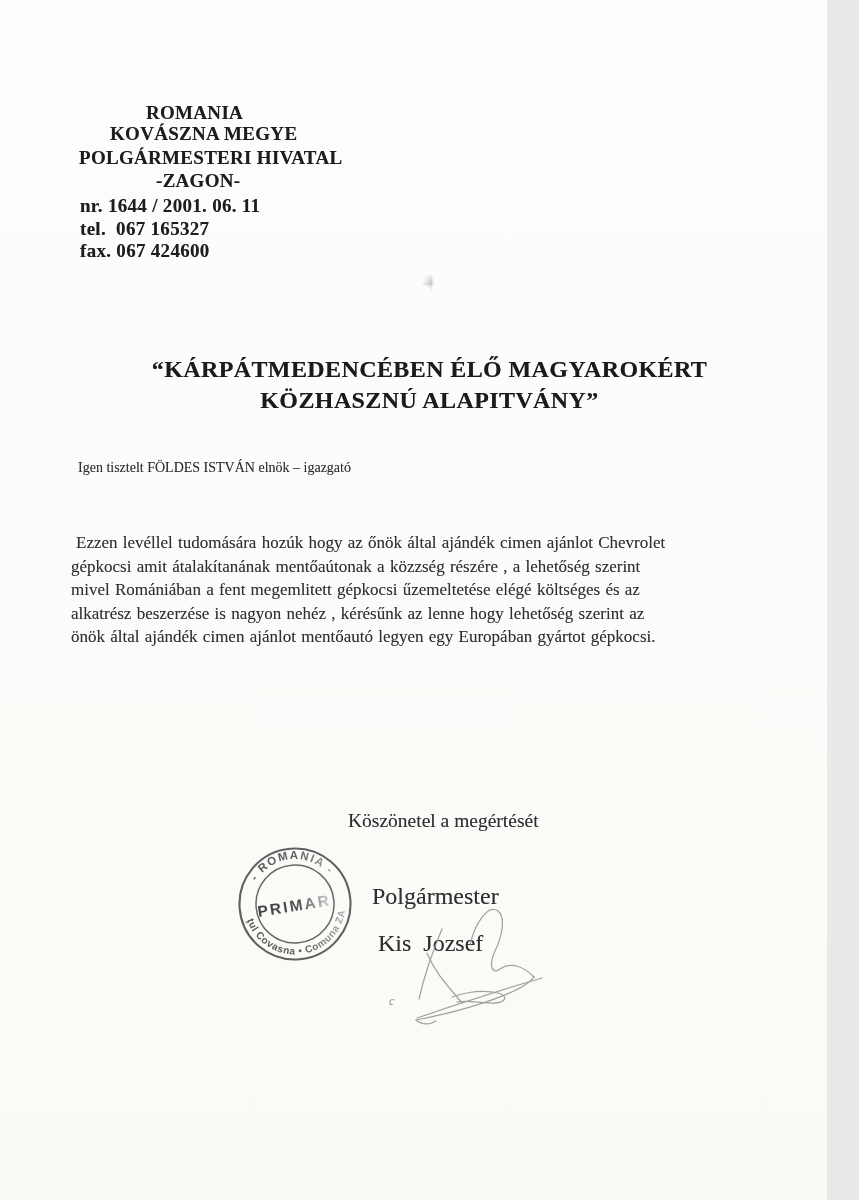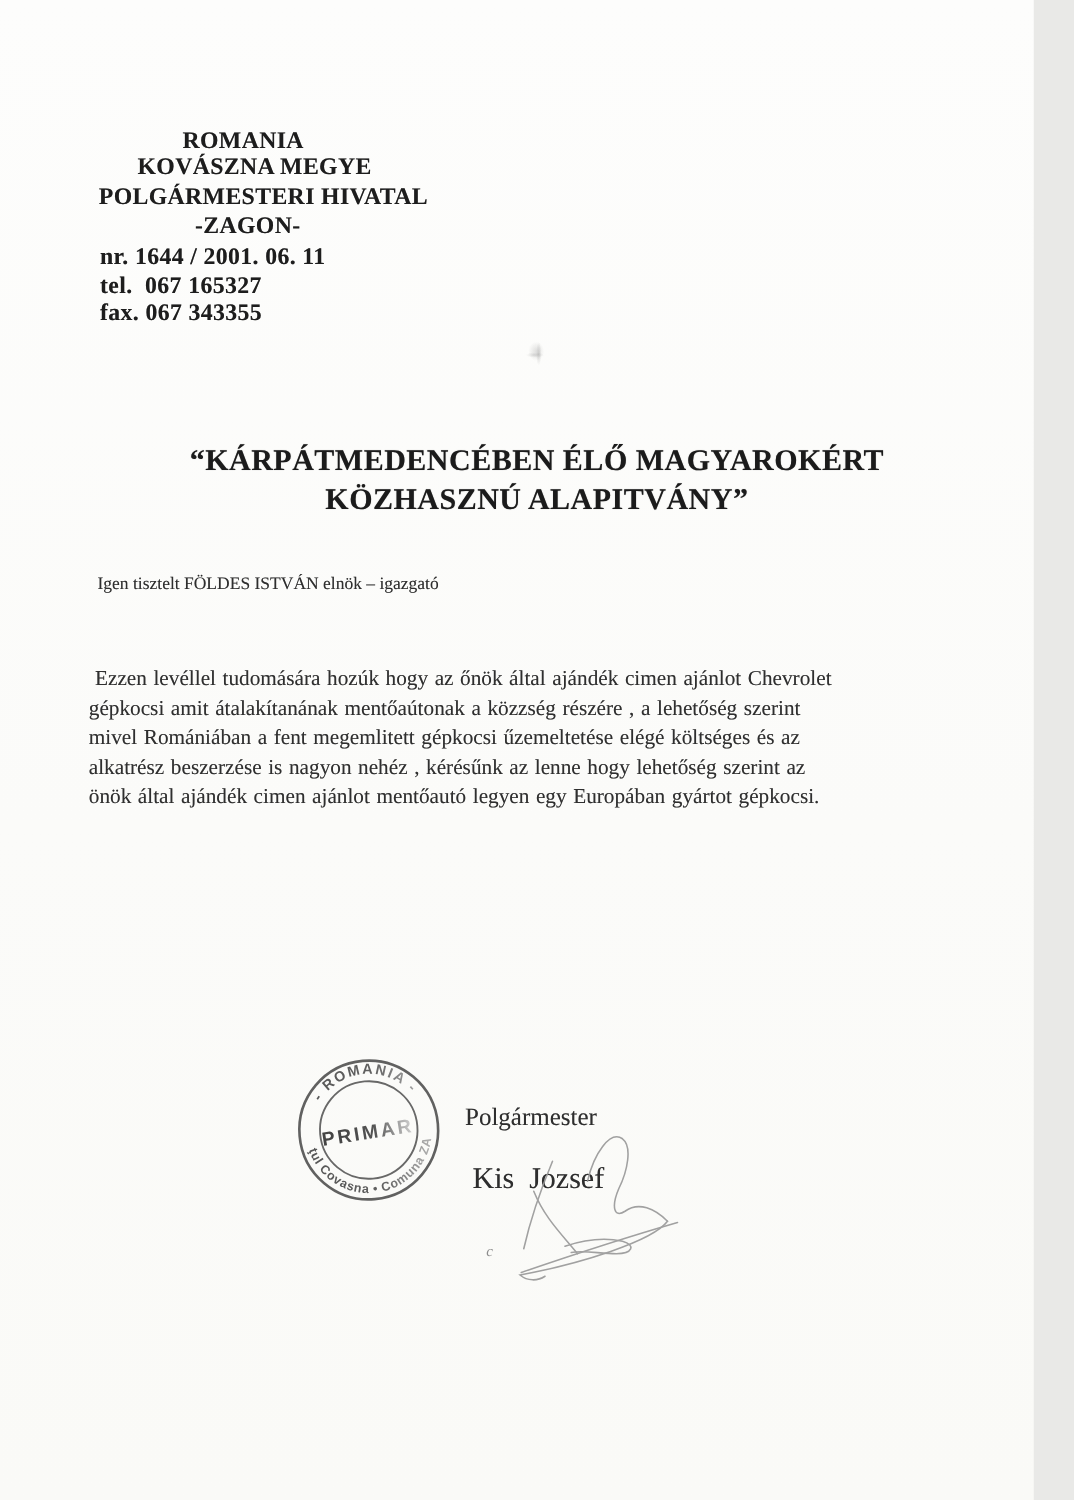--- a/index.html
+++ b/index.html
@@ -38,21 +38,21 @@
     text-shadow:0 0 .4px rgba(40,40,40,.35);
   }
   .body-line{white-space:pre;word-spacing:1px}
   .body-line.indent{padding-left:5px}
 
   .closing{
     position:absolute;left:348px;top:810px;font-size:19.5px;color:#2e2e2e;
     white-space:pre;text-shadow:0 0 .4px rgba(40,40,40,.35);
   }
   .sig-role{
-    position:absolute;left:372px;top:883px;font-size:20px;color:#2e2e2e;
+    position:absolute;left:372px;top:883px;font-size:24px;color:#2e2e2e;
     white-space:pre;text-shadow:0 0 .4px rgba(40,40,40,.35);
   }
   .sig-name{
     position:absolute;left:378px;top:930px;font-size:24px;color:#2e2e2e;
     white-space:pre;text-shadow:0 0 .4px rgba(40,40,40,.35);
   }
   .stray-mark{
     position:absolute;left:389px;top:994px;font-size:12px;color:#8d8d8d;font-style:italic;
   }
   #stamp-svg{position:absolute;left:224px;top:833px;width:142px;height:142px;}
@@ -71,38 +71,39 @@
 
 <div class="page">
 
   <div>
     <div class="lh" id="lh-country">ROMANIA</div>
     <div class="lh" id="lh-county">KOVÁSZNA MEGYE</div>
     <div class="lh" id="lh-office">POLGÁRMESTERI HIVATAL</div>
     <div class="lh" id="lh-locality">-ZAGON-</div>
     <div class="lh" id="lh-ref">nr. 1644 / 2001. 06. 11</div>
     <div class="lh" id="lh-tel">tel.  067 165327</div>
-    <div class="lh" id="lh-fax">fax. 067 343355</div>
+    <div class="lh" id="lh-fax">fax. 067 424600</div>
   </div>
 
   <div class="smudge"></div>
 
   <div class="title-line" id="title-1">“KÁRPÁTMEDENCÉBEN ÉLŐ MAGYAROKÉRT</div>
   <div class="title-line" id="title-2">KÖZHASZNÚ ALAPITVÁNY”</div>
 
   <div class="salutation">Igen tisztelt FÖLDES ISTVÁN elnök – igazgató</div>
 
   <div class="bodytext">
     <div class="body-line indent">Ezzen levéllel tudomására hozúk hogy az őnök által ajándék cimen ajánlot Chevrolet</div>
     <div class="body-line">gépkocsi amit átalakítanának mentőaútonak a közzség részére , a lehetőség szerint</div>
     <div class="body-line">mivel Romániában a fent megemlitett gépkocsi űzemeltetése elégé költséges és az</div>
     <div class="body-line">alkatrész beszerzése is nagyon nehéz , kérésűnk az lenne hogy lehetőség szerint az</div>
     <div class="body-line">önök által ajándék cimen ajánlot mentőautó legyen egy Europában gyártot gépkocsi.</div>
   </div>
 
+  <div class="closing">Köszönetel a megértését</div>
 
   <svg id="stamp-svg" viewBox="-71 -71 142 142">
     <defs>
       <linearGradient id="gradFade" gradientUnits="userSpaceOnUse" x1="-60" y1="0" x2="62" y2="0">
         <stop offset="0" stop-color="#3e3e3e"></stop>
         <stop offset="0.55" stop-color="#4c4c4c"></stop>
         <stop offset="1" stop-color="#c4c4c4"></stop>
       </linearGradient>
       <linearGradient id="gradPrimar" gradientUnits="userSpaceOnUse" x1="-28" y1="0" x2="36" y2="0">
         <stop offset="0" stop-color="#2c2c2c"></stop>

